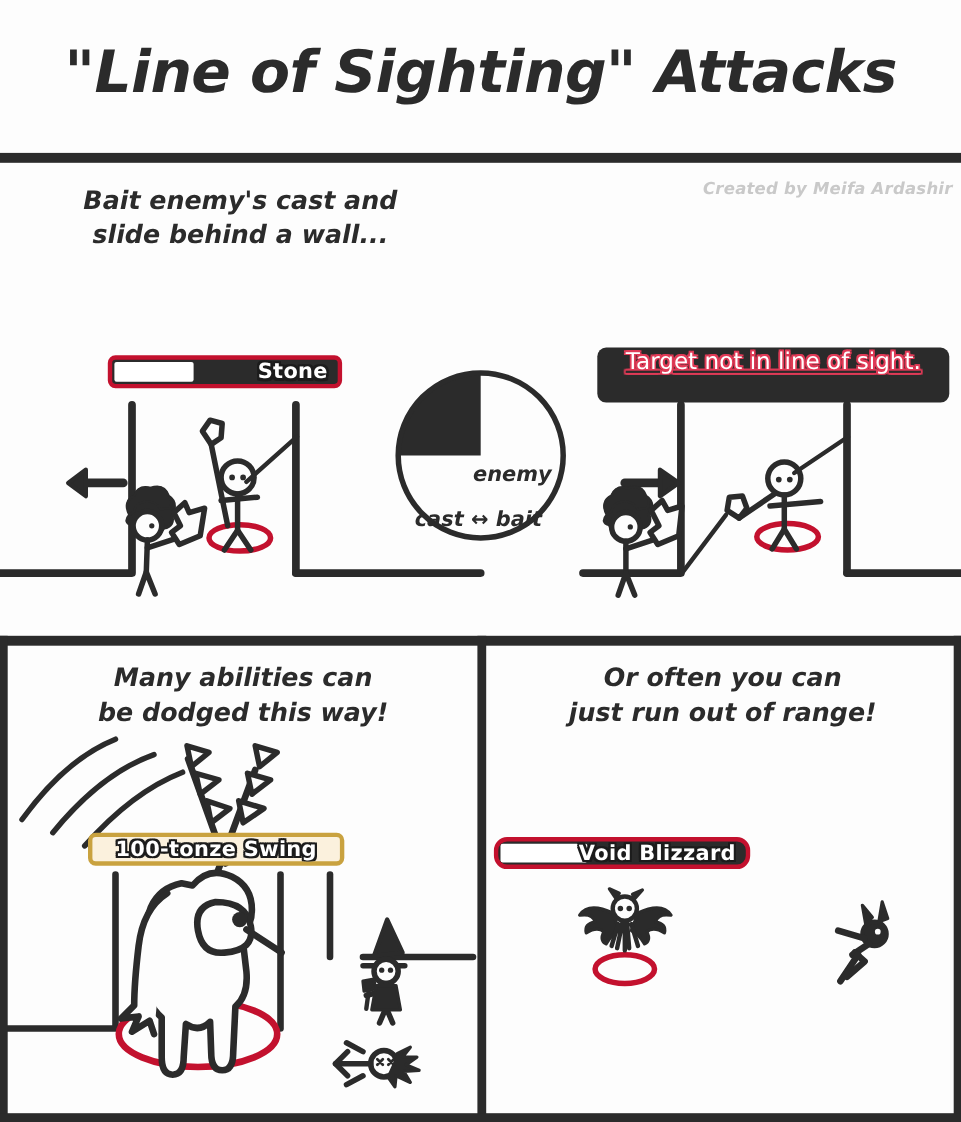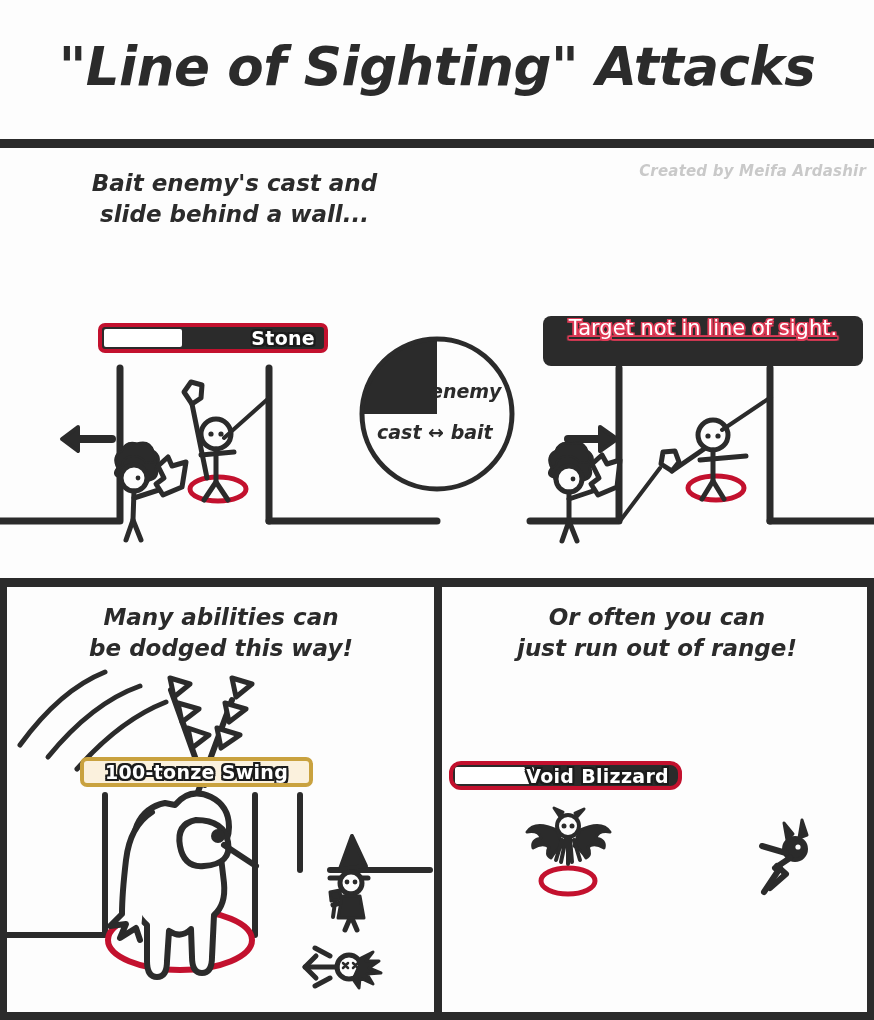--- a/index.html
+++ b/index.html
@@ -95,21 +95,21 @@
   .caption {
     position: absolute;
     text-align: center;
     font-size: 23px;
     font-weight: bold;
     font-style: italic;
     line-height: 31px;
     color: #2b2b2b;
     white-space: pre-line;
   }
-  .cap-tl { left: 0;   top: 168px; width: 437px; padding-left: 16px; }
+  .cap-tl { left: 0;   top: 168px; width: 437px; }
   .cap-tr { left: 437px; top: 168px; width: 437px; }
   .cap-bl { left: 6px; top: 602px; width: 430px; }
   .cap-br { left: 442px; top: 602px; width: 430px; }
 
   
   .castbar {
     position: absolute;
     box-sizing: border-box;
     border-radius: 7px;
     display: flex;
@@ -145,21 +145,21 @@
       -2px  2px 0 #1c1c1c,  2px  2px 0 #1c1c1c,
        0px -2px 0 #1c1c1c,  0px  2px 0 #1c1c1c,
       -2px  0px 0 #1c1c1c,  2px  0px 0 #1c1c1c;
   }
   .cast-label.centered {
     right: auto;
     left: 50%;
     transform: translate(-50%, -50%);
   }
 
-  .cb-stone { left: 98px;  top: 323px; width: 230px; height: 30px; justify-content: center; }
+  .cb-stone { left: 98px;  top: 323px; width: 213px; height: 30px; justify-content: center; }
   .cb-tonze { left: 80px;  top: 757px; width: 233px; height: 30px; }
   .cb-void  { left: 449px; top: 761px; width: 233px; height: 29px; border-radius: 12px; }
 
   
   .toast {
     position: absolute;
     left: 543px; top: 316px;
     width: 320px; height: 50px;
     background: #2b2b2b;
     border-radius: 8px;
@@ -180,20 +180,21 @@
   }
 
   
   .diagram-label {
     position: absolute;
     font-size: 19px;
     font-weight: bold;
     font-style: italic;
     color: #2b2b2b;
     white-space: nowrap;
+    margin-top: 40px;
   }
   .lbl-enemy { left: 430px; top: 380px; }
   .lbl-hide  { left: 377px; top: 421px; }
 
   svg { display: block; }
   .scene-svg { position: absolute; left: 0; top: 0; }
 </style>
 </head>
 <body>
 

